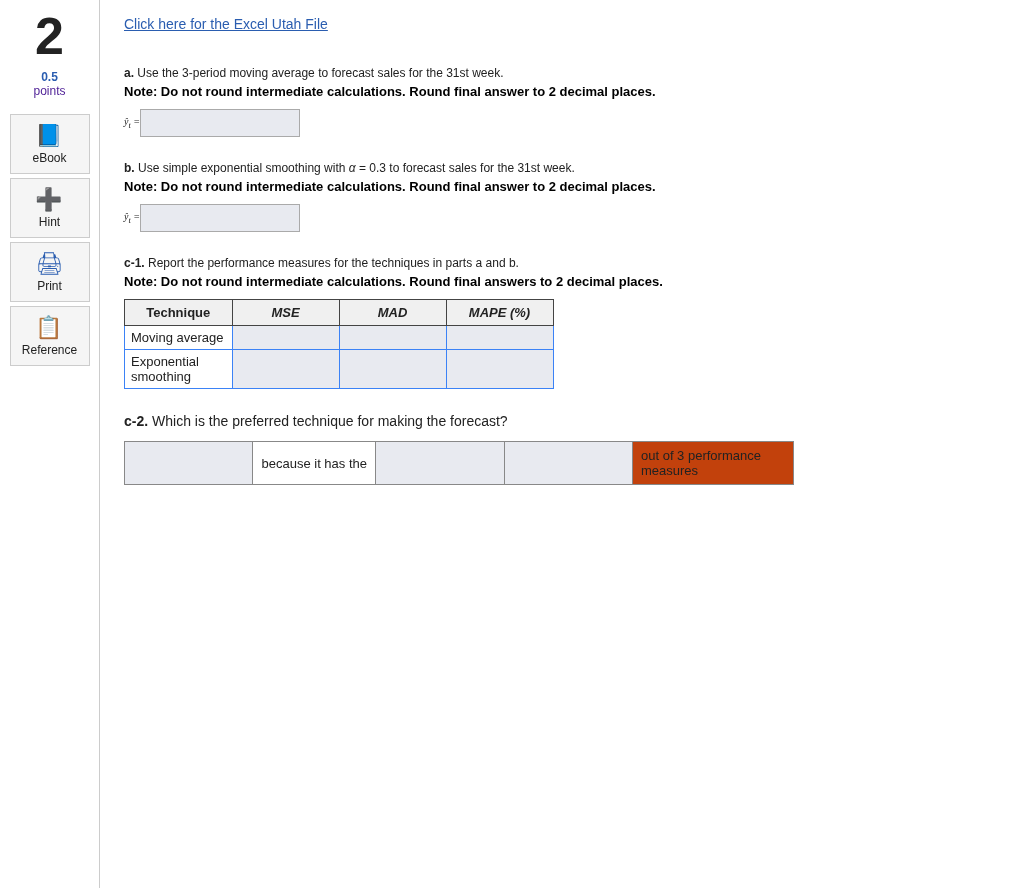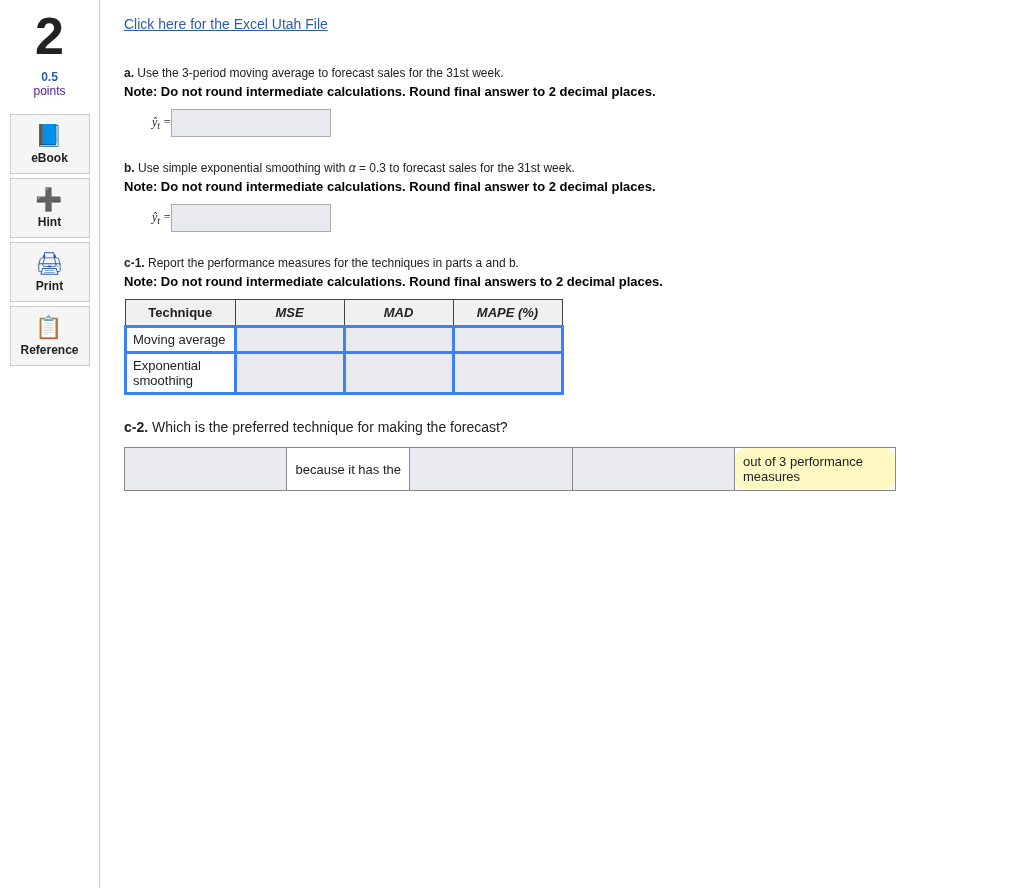--- a/index.html
+++ b/index.html
@@ -53,21 +53,20 @@
       background: #f5f5f5;
     }
     .sidebar-icon {
       font-size: 22px;
       margin-bottom: 2px;
     }
     .sidebar-label {
       font-size: 12px;
       color: #222;
       text-align: center;
-      font-weight: bold;
     }
     .ebook-icon { color: #2a5db0; }
     .hint-icon { color: #2a5db0; }
     .print-icon { color: #2a5db0; }
     .ref-icon { color: #2a5db0; }
 
     
     .main-content {
       flex: 1;
       padding: 16px 24px;
@@ -128,21 +127,21 @@
       background: #f0f0f0;
       font-size: 13px;
       text-align: center;
       margin-left: 8px;
     }
     .perf-table th:first-child {
       font-style: normal;
       font-weight: bold;
     }
     .perf-table td {
-      border: 3px solid #3b82f6;
+      border: 1px solid #3b82f6;
       padding: 4px 8px;
       font-size: 13px;
     }
     .perf-table td:first-child {
       background: #fff;
       font-size: 13px;
       padding-left: 6px;
     }
     .perf-table td.input-cell {
       background: #e8eaf0;
@@ -155,62 +154,60 @@
       font-size: 13px;
       outline: none;
     }
 
     
     .preferred-row {
       display: flex;
       align-items: stretch;
       border: 1px solid #888;
       margin-top: 12px;
-      width: 772px;
+      width: 670px;
     }
     .preferred-cell {
       border-right: 1px solid #888;
       padding: 6px 8px;
       font-size: 13px;
       background: #e8eaf0;
       display: flex;
       align-items: center;
     }
     .preferred-cell.input-bg {
       background: #e8eaf0;
       min-width: 120px;
     }
     .preferred-cell.text-cell {
       background: #fff;
       white-space: nowrap;
     }
     .preferred-cell.last-cell {
       border-right: none;
-      background: #fef9c3;
+      background: #c2410c;
       min-width: 160px;
-      border-radius: 11px;
     }
     .preferred-input {
       border: none;
       background: transparent;
       font-size: 13px;
       outline: none;
       width: 100%;
       min-width: 80px;
     }
     .section-gap { margin-top: 24px; }
     .c2-question { font-size: 14px; margin-bottom: 10px; }
     .c2-question b { font-weight: bold; }
 
     
     .formula-hat {
-      font-size: 12px;
+      font-size: 10px;
       font-family: serif;
       font-style: italic;
-      margin-left: 28px;
     }
   </style>
 </head>
 <body>
 
 <div class="page-wrapper">
 
   <div class="sidebar">
     <div class="question-number">2</div>
     <div class="points-value">0.5</div>

